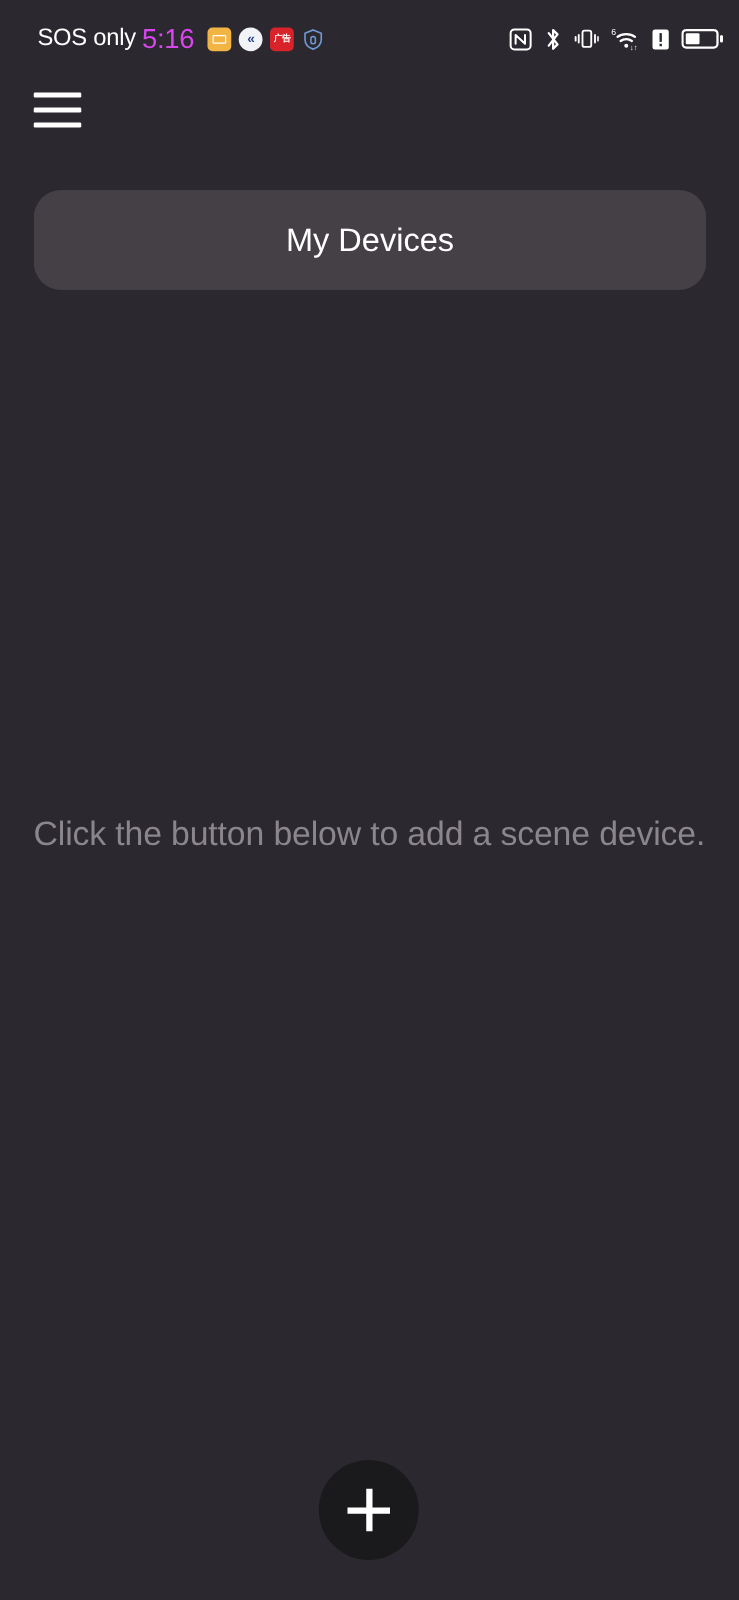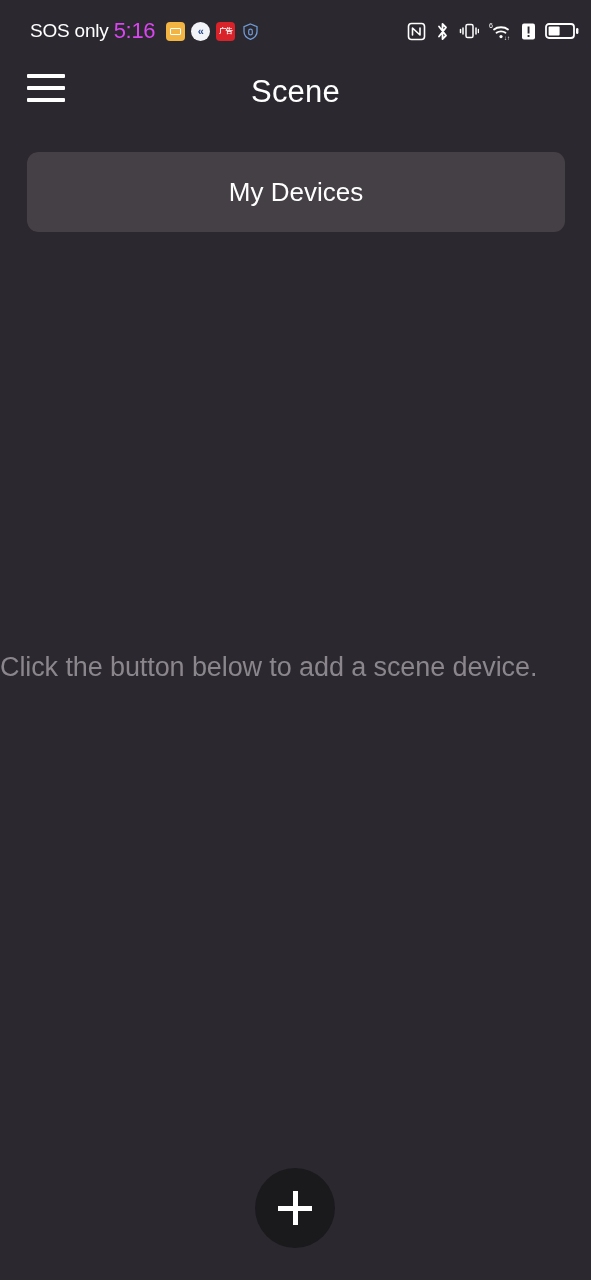--- a/index.html
+++ b/index.html
@@ -131,21 +131,21 @@
   }
 
   
   .tab-bar {
     position: absolute;
     left: 27px;
     top: 152px;
     width: 538px;
     height: 80px;
     display: flex;
-    border-radius: 11px;
+    border-radius: 22px;
     overflow: hidden;
   }
   .tab {
     flex: 1;
     display: flex;
     align-items: center;
     justify-content: center;
     font-size: 26px;
     cursor: pointer;
   }
@@ -158,21 +158,21 @@
     background: #000000;
     color: #8e8b90;
     border-radius: 0 11px 11px 0;
   }
 
   
   .empty-message {
     position: absolute;
     left: 0;
     top: 652px;
-    width: 499px;
+    width: 591px;
     text-align: center;
     color: #8a868c;
     font-size: 27px;
     letter-spacing: -0.1px;
     white-space: nowrap;
   }
 
   
   .fab {
     position: absolute;
@@ -259,21 +259,20 @@
     </svg>
   </div>
 </div>
 
 <div class="header">
   <div class="menu-button">
     <span class="menu-bar"></span>
     <span class="menu-bar"></span>
     <span class="menu-bar"></span>
   </div>
-  <div class="page-title">Scene</div>
 </div>
 
 <div class="tab-bar">
   <div class="tab active">My Devices</div>
 </div>
 
 <div class="empty-message">Click the button below to add a scene device.</div>
 
 <button class="fab">
   <span class="fab-plus-h"></span>

